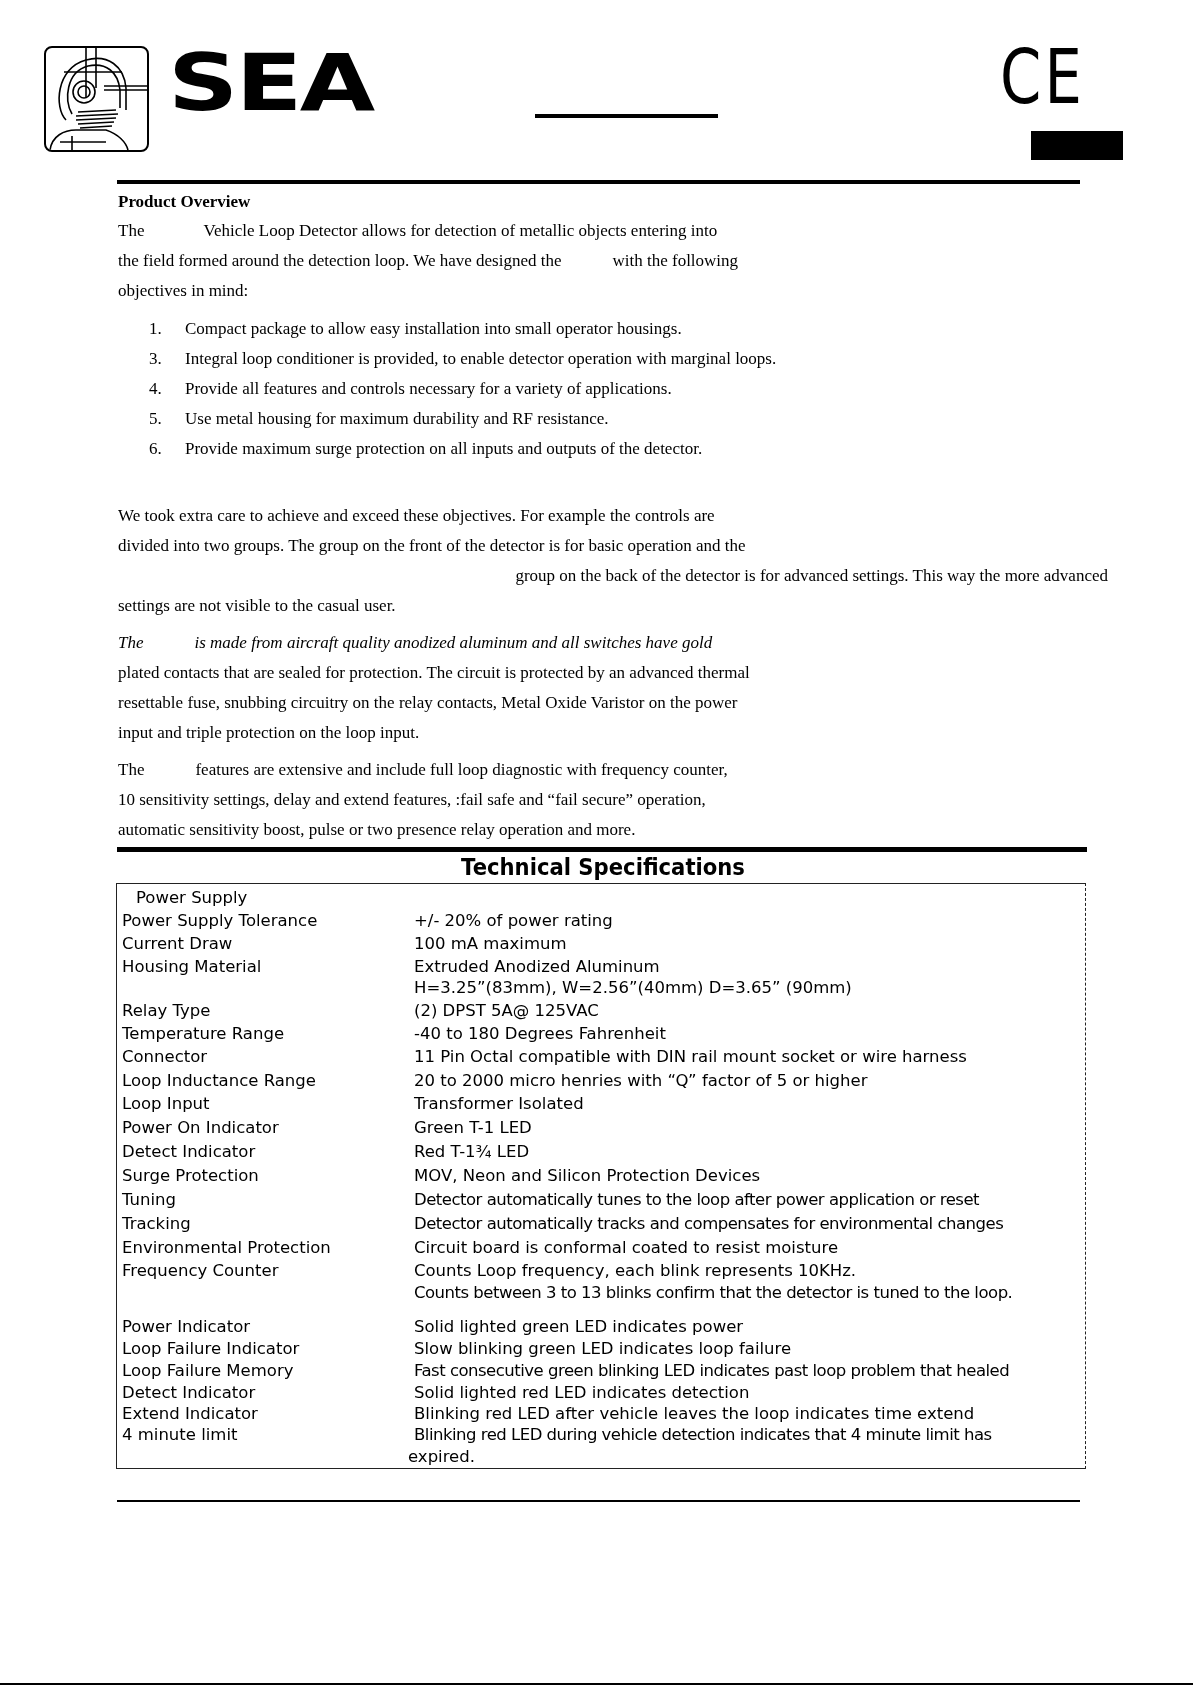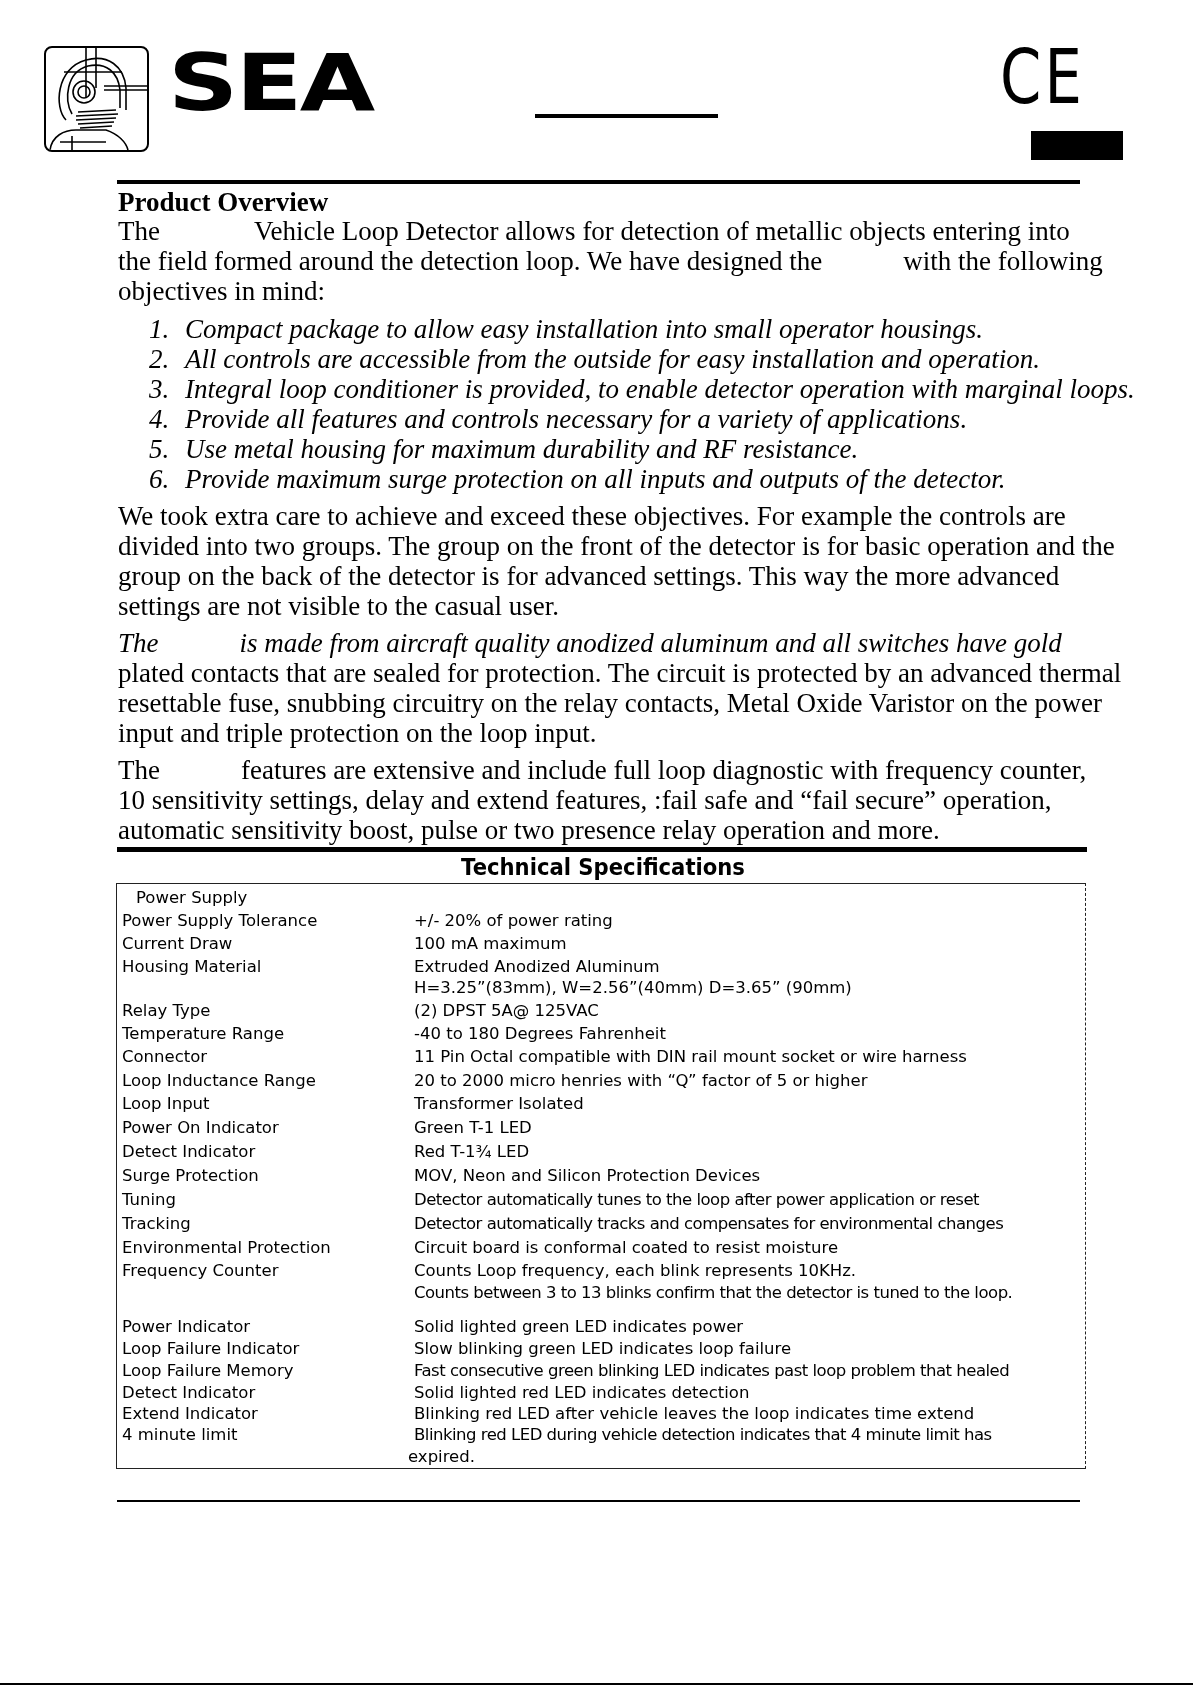--- a/index.html
+++ b/index.html
@@ -8,24 +8,24 @@
 
   
   .logo-box { left: 44px; top: 46px; width: 106px; width: 105px; height: 106px; border: 2px solid #000; border-radius: 8px; box-sizing: border-box; overflow: hidden; }
   .logo-text { left: 168px; top: 44px; font-family: "DejaVu Sans", sans-serif; font-weight: bold; font-size: 78px; letter-spacing: -2px; line-height: 1; transform: scaleX(1.25); transform-origin: left top; }
   .title-rule { left: 535px; top: 114px; width: 183px; height: 4px; background: #000; }
   .ce-mark { left: 1000px; top: 40px; font-family: "DejaVu Sans", sans-serif; font-size: 74px; line-height: 1; letter-spacing: 4px; transform: scaleX(0.8); transform-origin: left top; }
   .black-block { left: 1031px; top: 131px; width: 92px; height: 29px; background: #000; }
   .top-rule { left: 117px; top: 180px; width: 963px; height: 4px; background: #000; }
 
   
-  .serif { font-family: "Liberation Serif", serif; font-size: 27px; line-height: 30px; }
+  .serif { font-family: "Liberation Serif", serif; font-size: 17px; line-height: 30px; }
   .section-title { left: 118px; top: 187px; font-weight: bold; }
   .para { left: 118px; width: 990px; white-space: pre; }
-  .obj-list { left: 149px; top: 314px; margin: 0; padding: 0; list-style: none; font-style: italic; }
+  .obj-list { left: 149px; top: 314px; margin: 0; padding: 0; list-style: none; }
   .obj-list li { white-space: pre; height: 30px; }
   .obj-num { display: inline-block; width: 36px; }
 
   .mid-rule { left: 117px; top: 847px; width: 970px; height: 5px; background: #000; }
   .spec-title { left: 118px; width: 970px; top: 852px; text-align: center; font-family: "DejaVu Sans", sans-serif; font-weight: bold; font-size: 23px; line-height: 30px; transform: scaleX(0.92); }
 
   
   .spec-table { left: 116px; top: 883px; width: 970px; height: 586px; border: 1.5px solid #222; box-sizing: border-box; border-right-style: dashed; }
   .spec-row { position: absolute; left: 0; width: 100%; font-family: "DejaVu Sans", sans-serif; font-size: 16.5px; line-height: 22px; transform-origin: left top; }
   .spec-label { position: absolute; left: 5px; white-space: pre; }
@@ -64,30 +64,29 @@
 <div class="abs top-rule"></div>
 
 <div class="abs serif section-title">Product Overview</div>
 
 <div class="abs serif para" style="top:216px;">The              Vehicle Loop Detector allows for detection of metallic objects entering into</div>
 <div class="abs serif para" style="top:246px;">the field formed around the detection loop. We have designed the            with the following</div>
 <div class="abs serif para" style="top:276px;">objectives in mind:</div>
 
 <ol class="abs serif obj-list">
   <li><span class="obj-num">1.</span><span>Compact package to allow easy installation into small operator housings.</span></li>
-  <li><span class="obj-num">2.</span><span>All controls are accessible from the outside for easy installation and operation.</span></li>
   <li><span class="obj-num">3.</span><span>Integral loop conditioner is provided, to enable detector operation with marginal loops.</span></li>
   <li><span class="obj-num">4.</span><span>Provide all features and controls necessary for a variety of applications.</span></li>
   <li><span class="obj-num">5.</span><span>Use metal housing for maximum durability and RF resistance.</span></li>
   <li><span class="obj-num">6.</span><span>Provide maximum surge protection on all inputs and outputs of the detector.</span></li>
 </ol>
 
 <div class="abs serif para" style="top:501px;">We took extra care to achieve and exceed these objectives. For example the controls are</div>
 <div class="abs serif para" style="top:531px;">divided into two groups. The group on the front of the detector is for basic operation and the</div>
-<div class="abs serif para" style="top:561px;">group on the back of the detector is for advanced settings. This way the more advanced</div>
+<div class="abs serif para" style="top:561px;text-align:right;">group on the back of the detector is for advanced settings. This way the more advanced</div>
 <div class="abs serif para" style="top:591px;">settings are not visible to the casual user.</div>
 
 <div class="abs serif para" style="top:628px;font-style:italic;">The            is made from aircraft quality anodized aluminum and all switches have gold</div>
 <div class="abs serif para" style="top:658px;">plated contacts that are sealed for protection. The circuit is protected by an advanced thermal</div>
 <div class="abs serif para" style="top:688px;">resettable fuse, snubbing circuitry on the relay contacts, Metal Oxide Varistor on the power</div>
 <div class="abs serif para" style="top:718px;">input and triple protection on the loop input.</div>
 
 <div class="abs serif para" style="top:755px;font-family:Liberation Serif, serif;">The            features are extensive and include full loop diagnostic with frequency counter,</div>
 <div class="abs serif para" style="top:785px;">10 sensitivity settings, delay and extend features, :fail safe and “fail secure” operation,</div>
 <div class="abs serif para" style="top:815px;">automatic sensitivity boost, pulse or two presence relay operation and more.</div>

